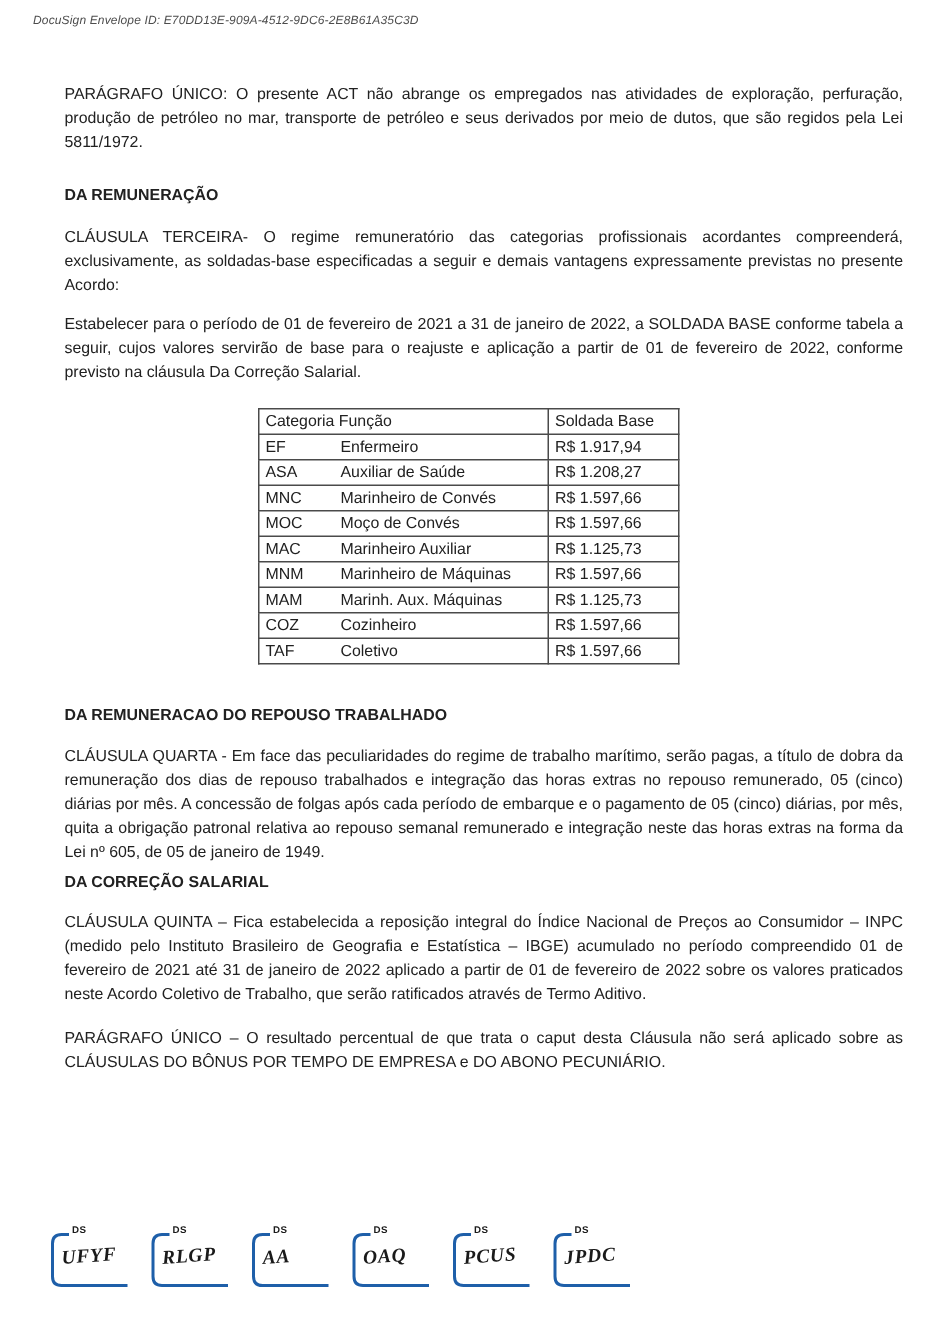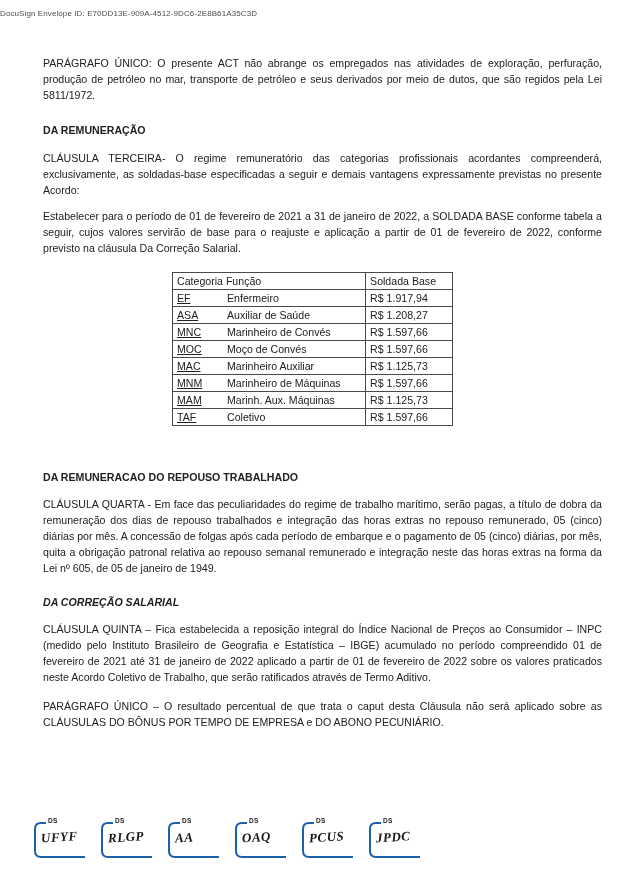--- a/index.html
+++ b/index.html
@@ -3,53 +3,53 @@
 <meta charset="utf-8">
 <style>
   html,body{margin:0;padding:0;}
   body{
     width:631px;height:893px;background:#ffffff;
     font-family:"Liberation Sans","DejaVu Sans",sans-serif;
     color:#212121;
   }
   .page{position:relative;width:631px;height:893px;background:#fff;overflow:hidden;}
   .envelope-header{
-    position:absolute;top:9px;left:0;
-    font-size:8px;color:#4d4d4d;letter-spacing:0.1px;
+    position:absolute;top:9px;left:22px;
+    font-size:8px;color:#4d4d4d;letter-spacing:0.1px;font-style:italic;
   }
   .content{
     position:absolute;left:43px;top:55px;width:559px;
     font-size:10.6px;line-height:16px;
   }
   .para{margin:0;text-align:justify;}
   .para b{font-weight:normal;}
   .heading{
     margin:0;text-align:left;font-weight:bold;font-size:10.6px;line-height:16px;
   }
-  .gap19{margin-top:19px;} .gap12{margin-top:12px;} .gap15{margin-top:10px;} .gap33{margin-top:43px;} .gap11{margin-top:11px;}
-  .gap18{margin-top:18px;font-style:italic;} .gap13{margin-top:13px;}
+  .gap19{margin-top:19px;} .gap12{margin-top:12px;} .gap15{margin-top:10px;} .gap33{margin-top:26px;} .gap11{margin-top:11px;}
+  .gap18{margin-top:4px;} .gap13{margin-top:13px;}
 
   table.soldada{
     margin:16px 0 0 129px;
     border-collapse:collapse;
     width:281px;
     font-size:10.6px;line-height:13px;
     color:#212121;
   }
   table.soldada td{
     border:1px solid #4a4a4a;
     padding:1.5px 4px;
     height:13px;
     vertical-align:middle;
     white-space:nowrap;
     margin-left:36px;
   }
   td.cat-cell{width:191px;}
   td.val-cell{width:82px;}
-  .cat-code{display:inline-block;width:50px;text-decoration:underline;}
+  .cat-code{display:inline-block;width:50px;}
 
   .signature-row{
     position:absolute;left:32px;top:818px;
     display:flex;flex-direction:row;
   }
   .stamp{
     position:relative;width:56px;height:44px;
     margin-right:11px;
   }
   .stamp svg{position:absolute;left:0;top:2px;}
@@ -112,20 +112,24 @@
         </tr>
         <tr>
           <td class="cat-cell"><span class="cat-code">MNM</span><span>Marinheiro de Máquinas</span></td>
           <td class="val-cell">R$ 1.597,66</td>
         </tr>
         <tr>
           <td class="cat-cell"><span class="cat-code">MAM</span><span>Marinh. Aux. Máquinas</span></td>
           <td class="val-cell">R$ 1.125,73</td>
         </tr>
         <tr>
+          <td class="cat-cell"><span class="cat-code">COZ</span><span>Cozinheiro</span></td>
+          <td class="val-cell">R$ 1.597,66</td>
+        </tr>
+        <tr>
           <td class="cat-cell"><span class="cat-code">TAF</span><span>Coletivo</span></td>
           <td class="val-cell">R$ 1.597,66</td>
         </tr>
       </tbody>
     </table>
 
     <p class="heading gap33">DA REMUNERACAO DO REPOUSO TRABALHADO</p>
 
     <p class="para gap11"><b>CLÁUSULA QUARTA</b><span> - Em face das peculiaridades do regime de trabalho marítimo, serão pagas, a título de dobra da remuneração dos dias de repouso trabalhados e integração das horas extras no repouso remunerado, 05 (cinco) diárias por mês. A concessão de folgas após cada período de embarque e o pagamento de 05 (cinco) diárias, por mês, quita a obrigação patronal relativa ao repouso semanal remunerado e integração neste das horas extras na forma da Lei nº 605, de 05 de janeiro de 1949.</span></p>
 

